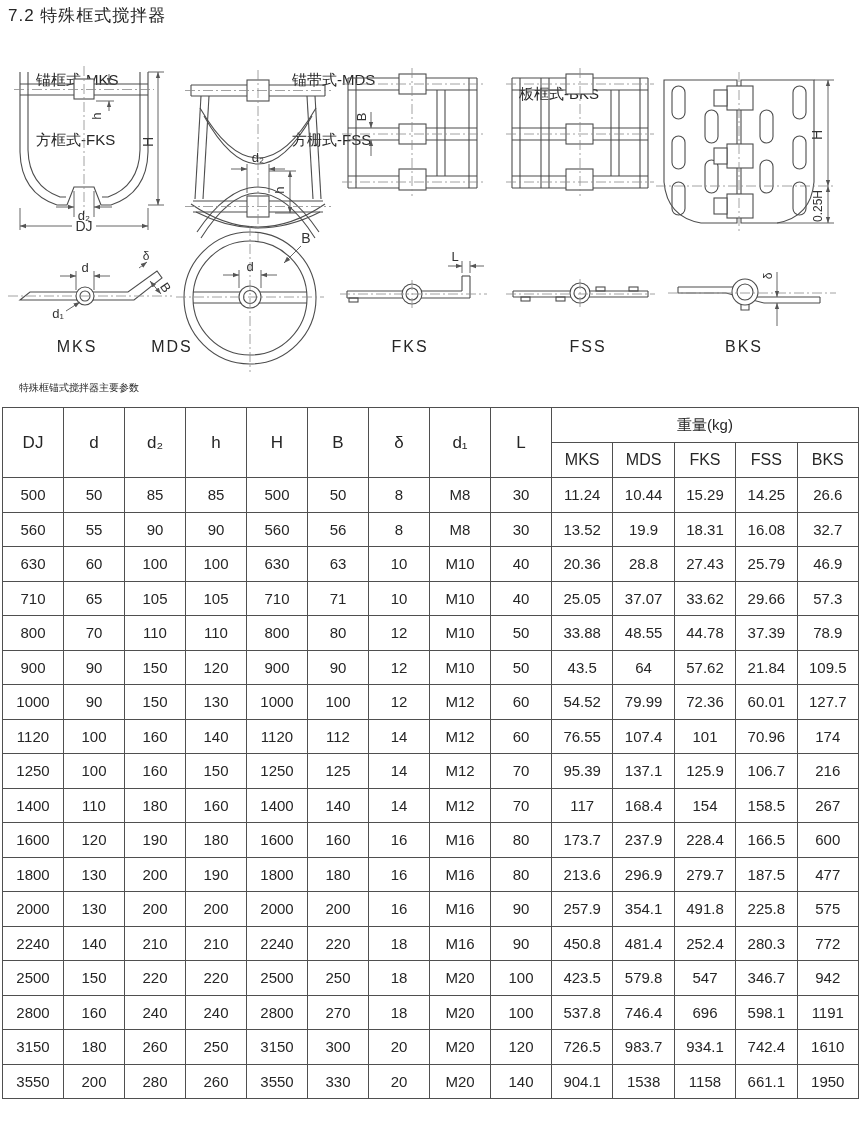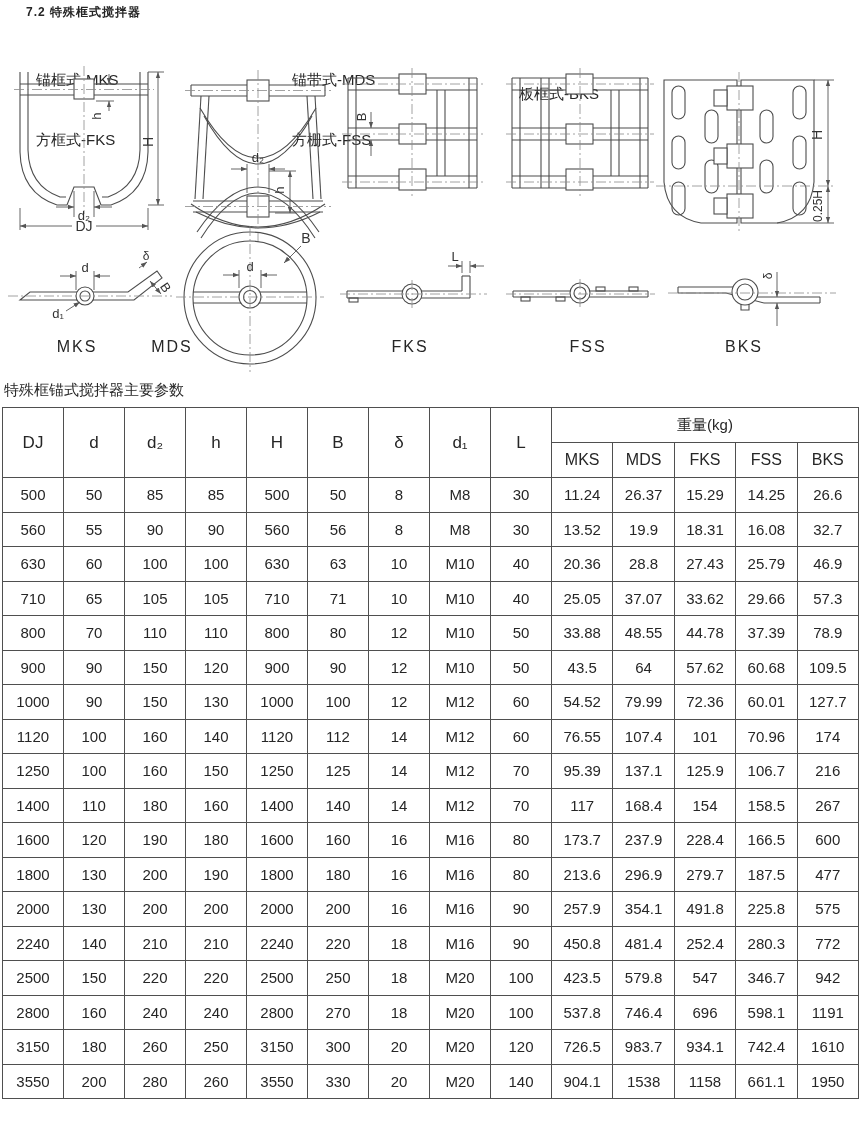--- a/index.html
+++ b/index.html
@@ -1,27 +1,27 @@
 <!DOCTYPE html>
 <html><head>
 <meta charset="utf-8">
 <style>
   html,body{margin:0;padding:0;}
   body{
     width:860px;height:1135px;position:relative;background:#fff;
     font-family:"Liberation Sans", sans-serif;color:#262626;overflow:hidden;
   }
   .abs{position:absolute;}
-  .page-title{top:4px;left:26px;font-size:12px;font-weight:bold;letter-spacing:1px;}
+  .page-title{top:4px;left:8px;font-size:17px;font-weight:normal;letter-spacing:1px;}
   .glabel{font-size:15px;line-height:20px;white-space:pre;}
   #g1{top:30px;left:36px;}
   #g2{top:30px;left:292px;}
   #g3{top:44px;left:519px;}
   .vlabel{top:338px;width:50px;text-align:center;font-size:16px;letter-spacing:2px;}
-  .table-title{top:381px;left:4px;font-size:15px;}
+  .table-title{top:381px;left:19px;font-size:10px;}
   table{position:absolute;top:407px;left:2px;width:856px;border-collapse:collapse;table-layout:fixed;}
   th,td{border:1px solid #4f4f4f;text-align:center;vertical-align:middle;font-weight:normal;padding:0;}
   thead th{font-size:17px;}
   thead tr.sub th{font-size:16px;height:34px;}
   thead th.wt{font-size:15px;height:34px;margin-top:28px;}
   tbody td{height:33.5px;font-size:15px;}
   .note{top:1157px;left:4px;font-size:15px;}
   svg text{fill:#333;font-family:"Liberation Sans",sans-serif;}
   .s{stroke:#4d4d4d;fill:none;stroke-width:1.1;}
   .sf{stroke:#4d4d4d;fill:#fff;stroke-width:1.1;}
@@ -350,21 +350,21 @@
         <td>500</td>
         <td>50</td>
         <td>85</td>
         <td>85</td>
         <td>500</td>
         <td>50</td>
         <td>8</td>
         <td>M8</td>
         <td>30</td>
         <td>11.24</td>
-        <td>26.37</td>
+        <td>10.44</td>
         <td>15.29</td>
         <td>14.25</td>
         <td>26.6</td>
       </tr>
       <tr>
         <td>560</td>
         <td>55</td>
         <td>90</td>
         <td>90</td>
         <td>560</td>
@@ -432,21 +432,21 @@
         <td>150</td>
         <td>120</td>
         <td>900</td>
         <td>90</td>
         <td>12</td>
         <td>M10</td>
         <td>50</td>
         <td>43.5</td>
         <td>64</td>
         <td>57.62</td>
-        <td>60.68</td>
+        <td>21.84</td>
         <td>109.5</td>
       </tr>
       <tr>
         <td>1000</td>
         <td>90</td>
         <td>150</td>
         <td>130</td>
         <td>1000</td>
         <td>100</td>
         <td>12</td>

